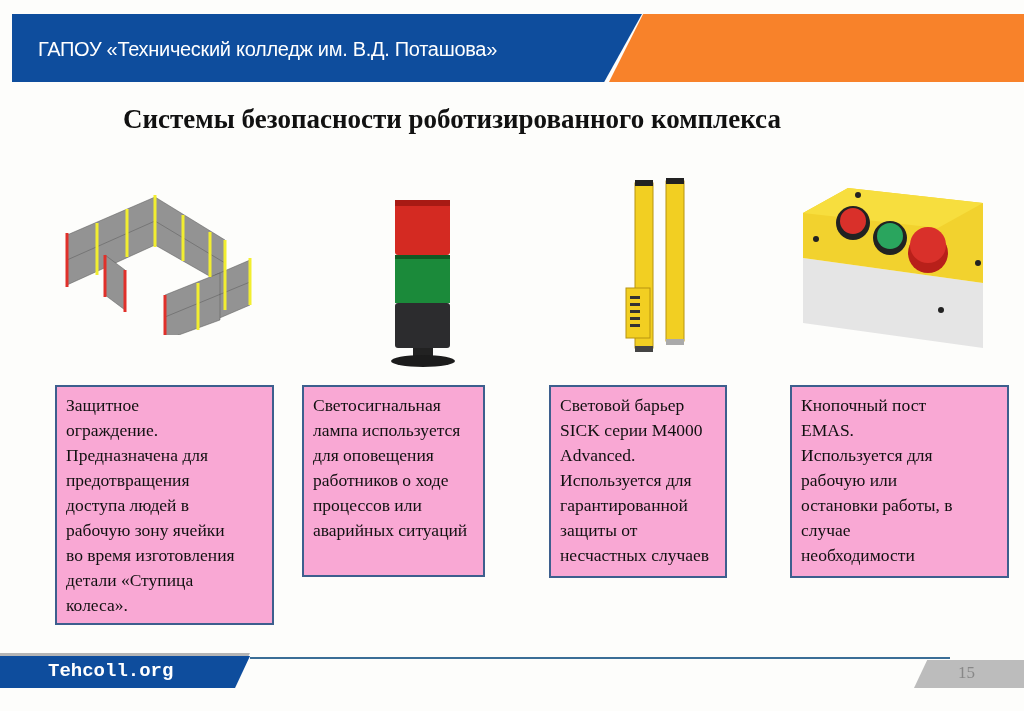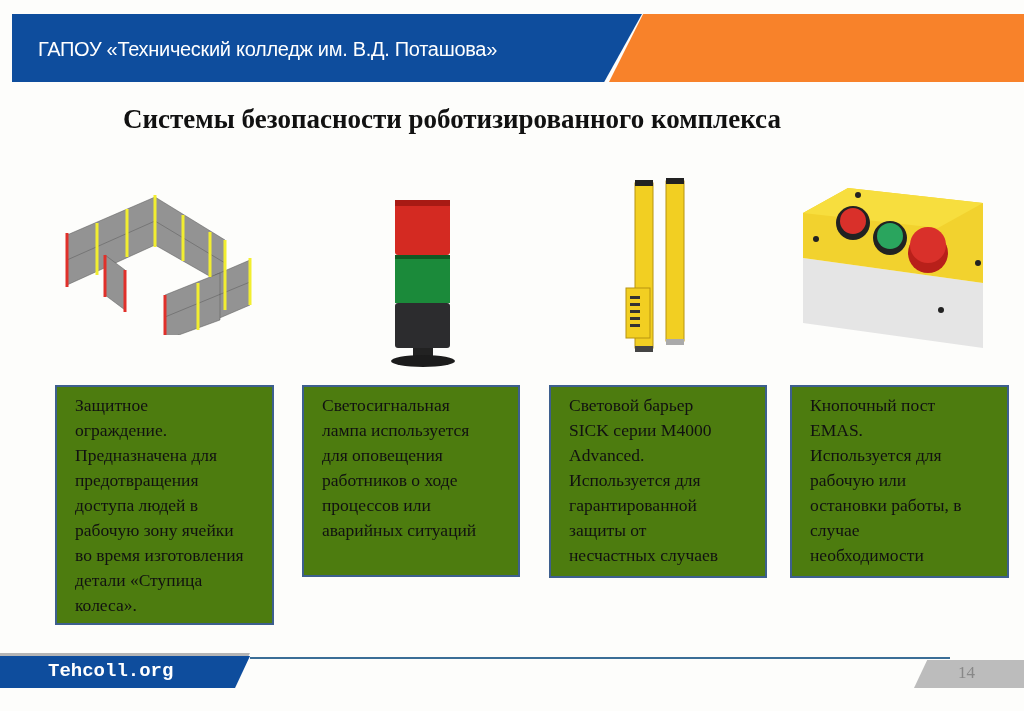--- a/index.html
+++ b/index.html
@@ -3,21 +3,21 @@
 <meta charset="utf-8">
 <style>
   html, body { margin:0; padding:0; }
   body { width:1024px; height:711px; background:#fdfdfb; position:relative; overflow:hidden; font-family:"Liberation Serif", serif; }
   .header-band { position:absolute; left:12px; top:14px; width:1024px; height:68px; }
   .header-blue { position:absolute; left:0; top:0; width:630px; height:68px; background:#0e4d9d; clip-path:polygon(0 0, 100% 0, 94% 100%, 0 100%); }
   .header-orange { position:absolute; left:597px; top:0; width:427px; height:68px; background:#f8822a; clip-path:polygon(8% 0, 100% 0, 100% 100%, 0 100%); }
   .header-title { position:absolute; left:26px; top:24px; color:#fff; font-family:"Liberation Sans", sans-serif; font-size:20px; white-space:nowrap; letter-spacing:-0.3px; }
   .slide-title { position:absolute; left:0; width:904px; top:104px; text-align:center; font-family:"Liberation Serif", serif; font-weight:bold; font-size:27px; color:#111; }
   .img-slot { position:absolute; }
-  .card { position:absolute; border:2px solid #3d5f8e; background:#4d7c0f; box-sizing:border-box; padding:6px 18px; font-size:17.5px; line-height:25px; color:#111; white-space:pre-line; }
+  .card { position:absolute; border:2px solid #3d5f8e; background:#f9a8d4; box-sizing:border-box; padding:6px 9px; font-size:17.5px; line-height:25px; color:#111; white-space:pre-line; }
   .footer-blue { position:absolute; left:0; top:656px; width:250px; height:32px; background:#0e4d9d; clip-path:polygon(0 0, 100% 0, 94% 100%, 0 100%); }
   .footer-gray-top { position:absolute; left:0; top:653px; width:250px; height:5px; background:#b5b5b5; clip-path:polygon(0 0, 100% 0, 99% 100%, 0 100%); }
   .footer-line { position:absolute; left:250px; top:657px; width:700px; height:2px; background:#3a6e96; }
   .footer-site { position:absolute; left:48px; top:660px; color:#fff; font-family:Liberation Mono, monospace; font-weight:bold; font-size:19px; }
   .footer-page-bg { position:absolute; left:914px; top:660px; width:110px; height:28px; background:#bcbcbc; clip-path:polygon(12% 0, 100% 0, 100% 100%, 0 100%); }
   .footer-page { position:absolute; left:958px; top:663px; color:#888; font-family:"Liberation Serif", serif; font-size:17px; }
 </style>
 </head>
 <body>
 
@@ -115,39 +115,39 @@
 
 <div class="card" style="left:55px;top:385px;width:219px;height:240px;">Защитное
 ограждение.
 Предназначена для
 предотвращения
 доступа людей в
 рабочую зону ячейки
 во время изготовления
 детали «Ступица
 колеса».</div>
-<div class="card" style="left:302px;top:385px;width:218px;height:192px;">Светосигнальная
+<div class="card" style="left:302px;top:385px;width:183px;height:192px;">Светосигнальная
 лампа используется
 для оповещения
 работников о ходе
 процессов или
 аварийных ситуаций</div>
-<div class="card" style="left:549px;top:385px;width:218px;height:193px;">Световой барьер
+<div class="card" style="left:549px;top:385px;width:178px;height:193px;">Световой барьер
 SICK серии M4000
 Advanced.
 Используется для
 гарантированной
 защиты от
 несчастных случаев</div>
 <div class="card" style="left:790px;top:385px;width:219px;height:193px;">Кнопочный пост
 EMAS.
 Используется для
 рабочую или
 остановки работы, в
 случае
 необходимости</div>
 
 <div class="footer-gray-top"></div>
 <div class="footer-blue"></div>
 <div class="footer-line"></div>
 <div class="footer-site">Tehcoll.org</div>
 <div class="footer-page-bg"></div>
-<div class="footer-page">14</div>
+<div class="footer-page">15</div>
 
 </body></html>

